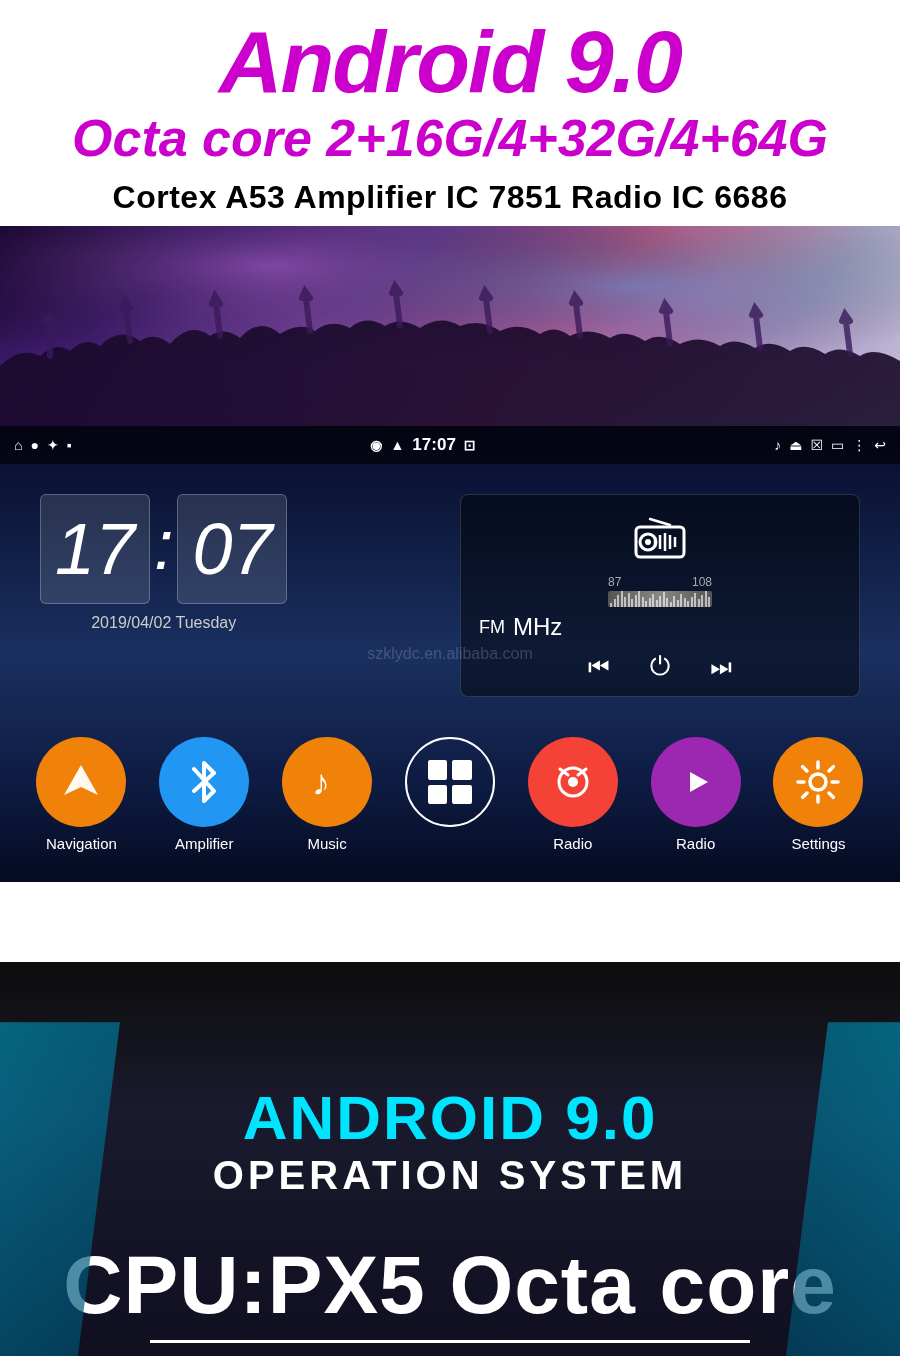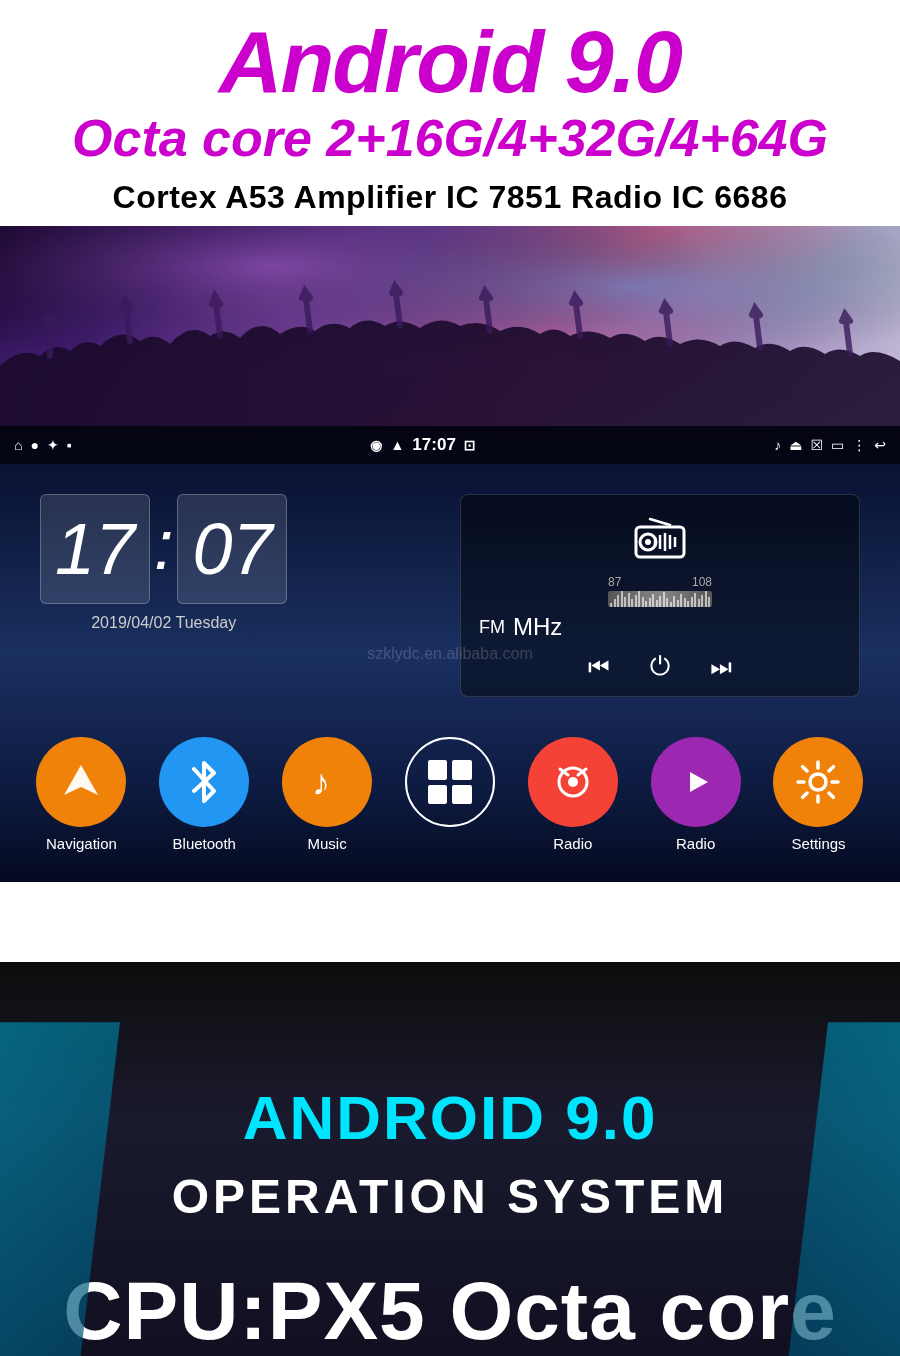--- a/index.html
+++ b/index.html
@@ -291,25 +291,25 @@
       padding: 60px 0 60px;
       text-align: center;
     }
     .android-9-label {
       font-size: 62px;
       font-weight: 900;
       color: #00e5ff;
       letter-spacing: 2px;
     }
     .operation-system-label {
-      font-size: 48px;
+      font-size: 40px;
       font-weight: 900;
       color: #fff;
       letter-spacing: 4px;
-      margin-top: 16px;
+      margin-top: 0;
     }
     .cpu-label {
       font-size: 82px;
       font-weight: 900;
       color: #fff;
       margin-top: 40px;
       letter-spacing: 1px;
     }
     .cpu-underline {
       width: 600px;
@@ -494,21 +494,21 @@
       </div>
       <span class="app-icon-label">Navigation</span>
     </div>
 
     <div class="app-icon-item">
       <div class="app-icon-circle icon-bluetooth">
         <svg width="36" height="50" viewBox="0 0 36 50" fill="none" xmlns="http://www.w3.org/2000/svg">
           <path d="M8,12 L28,34 L18,44 L18,6 L28,16 L8,34" stroke="white" stroke-width="4" stroke-linecap="round" stroke-linejoin="round" fill="none"></path>
         </svg>
       </div>
-      <span class="app-icon-label">Bluetooth</span>
+      <span class="app-icon-label">Amplifier</span>
     </div>
 
     <div class="app-icon-item">
       <div class="app-icon-circle icon-music">
         <svg width="46" height="46" viewBox="0 0 46 46" fill="none" xmlns="http://www.w3.org/2000/svg">
           <text x="8" y="36" font-size="36" fill="white" font-family="Arial">♪</text>
         </svg>
       </div>
       <span class="app-icon-label">Music</span>
     </div>

